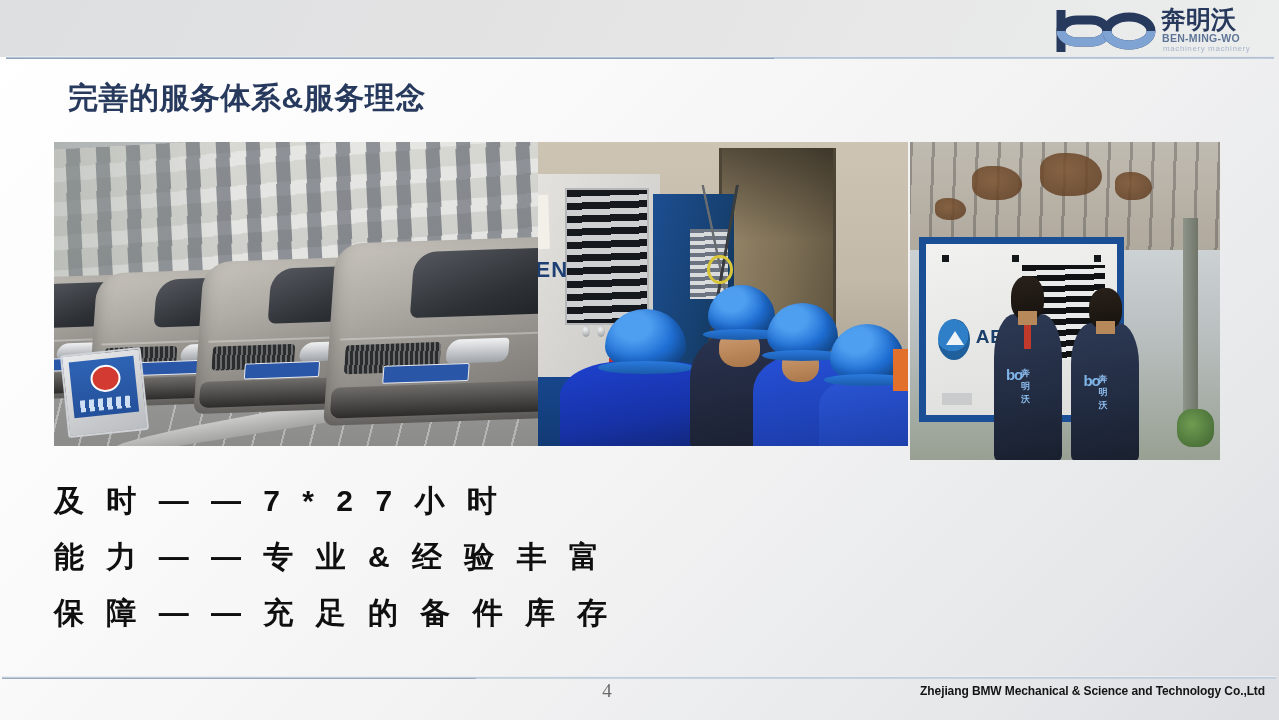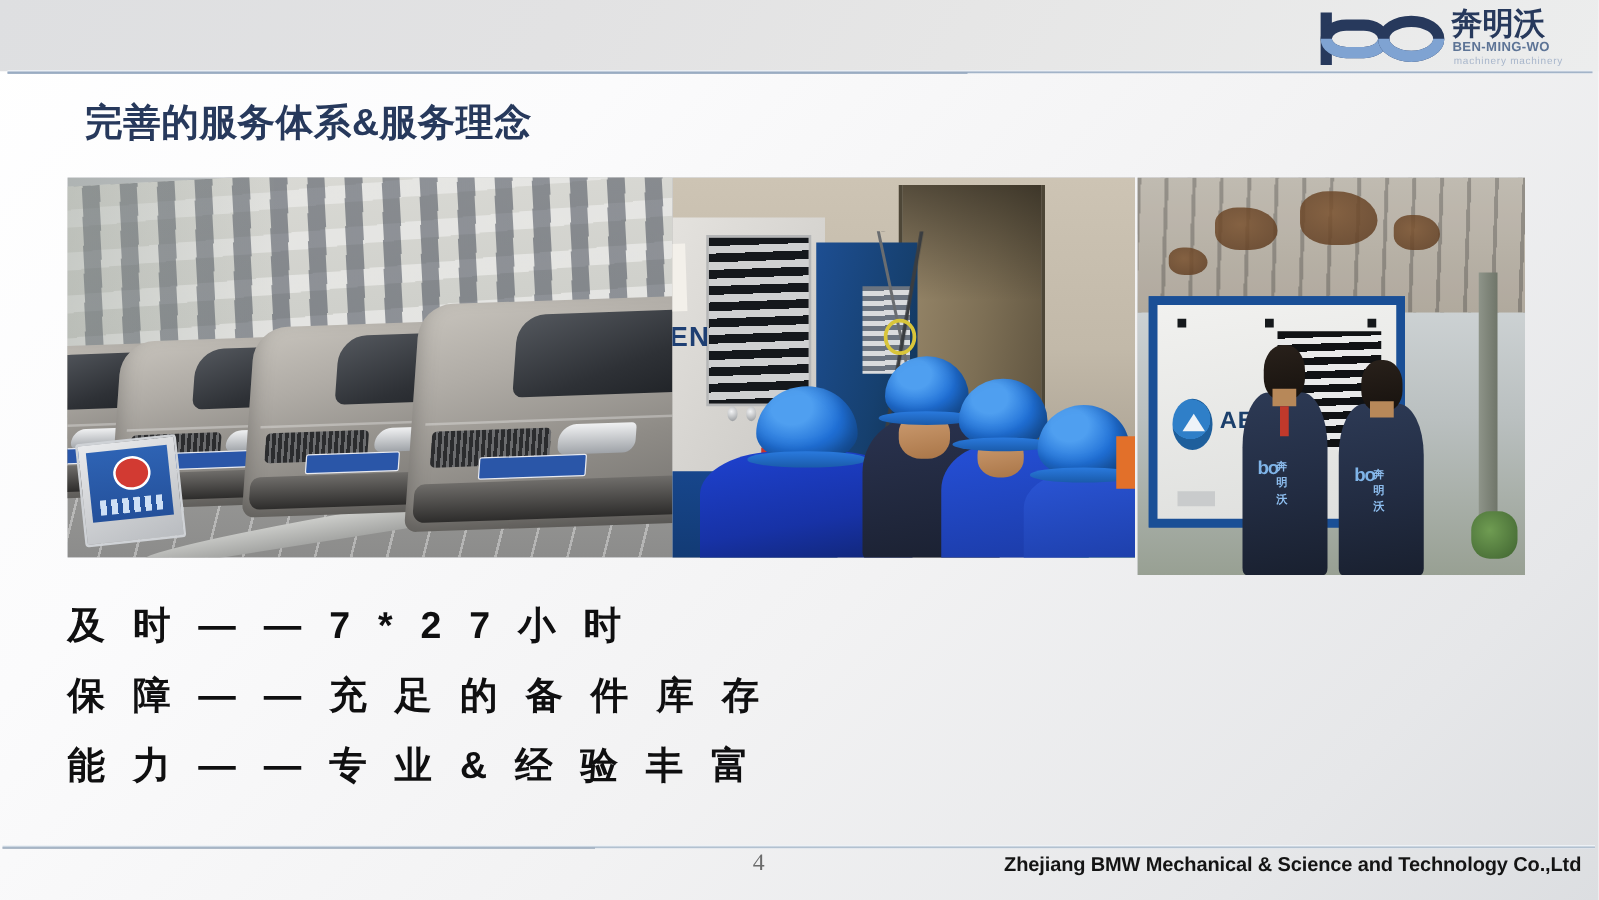--- a/index.html
+++ b/index.html
@@ -526,21 +526,21 @@
     left: 0; top: 680px;
     width: 1214px;
     text-align: center;
     font-family: "Liberation Serif", "DejaVu Serif", serif;
     font-size: 19px;
     color: #6b6b6b;
   }
   .footer-company {
     position: absolute;
     right: 14px; top: 684px;
-    font-size: 16px;
+    font-size: 12px;
     font-weight: 700;
     color: #141414;
     letter-spacing: -0.1px;
     white-space: nowrap;
   }
 </style>
 </head>
 <body>
 
 <div class="slide">
@@ -686,21 +686,21 @@
             <span class="cn">奔明沃</span>
         </div>
       </div>
       <div class="green-patch"></div>
     </div>
 
   </div>
 
   <div class="body-lines">
     <div class="body-line">及 时 — — 7 * 2 7 小 时</div>
+    <div class="body-line">能 力 — — 专 业 &amp; 经 验 丰 富</div>
     <div class="body-line">保 障 — — 充 足 的 备 件 库 存</div>
-    <div class="body-line">能 力 — — 专 业 &amp; 经 验 丰 富</div>
   </div>
 
   <div class="footer-rule"></div>
   <div class="page-number">4</div>
   <div class="footer-company">Zhejiang BMW Mechanical &amp; Science and Technology Co.,Ltd</div>
 
 </div>
 
 </body></html>

